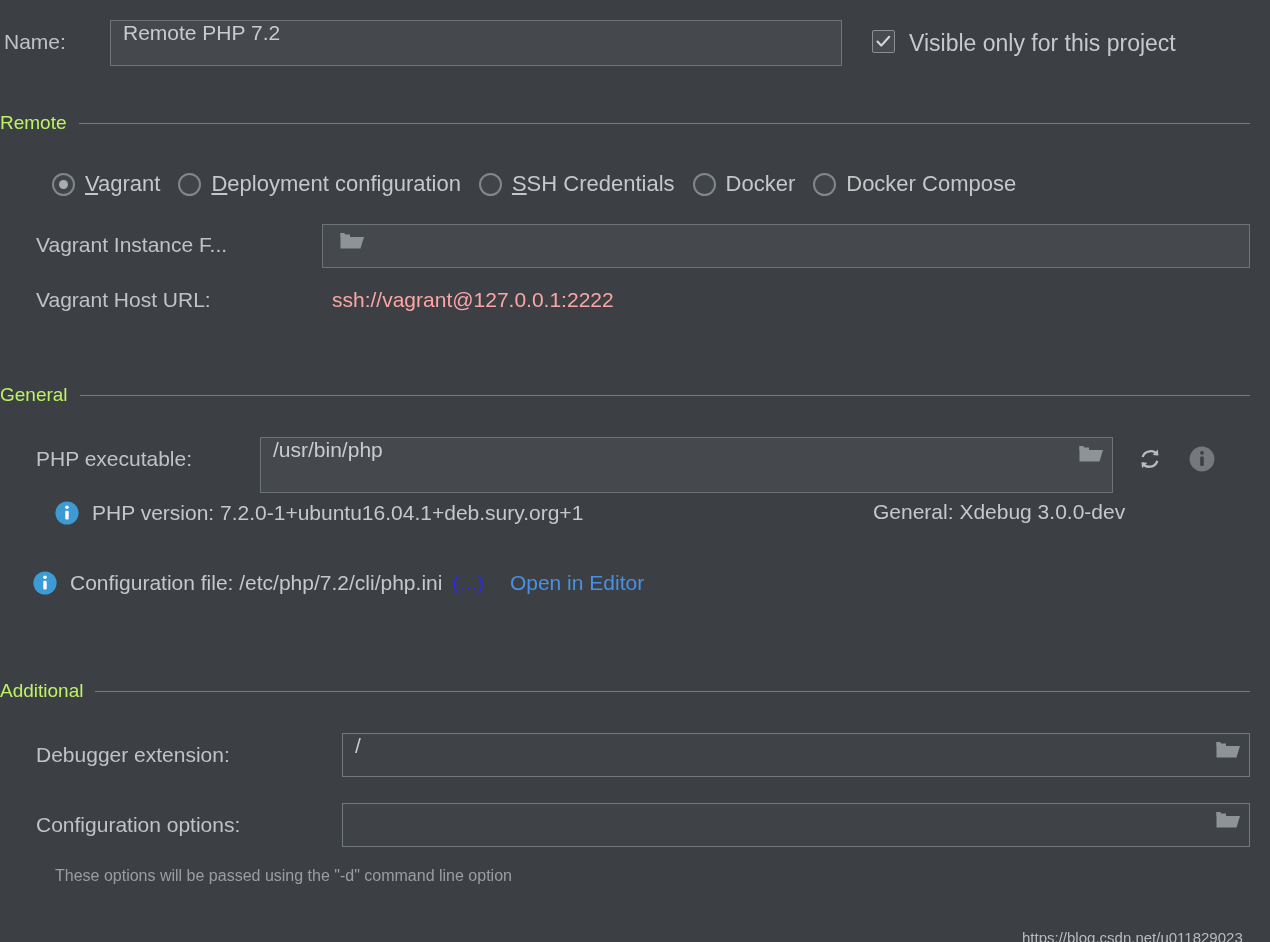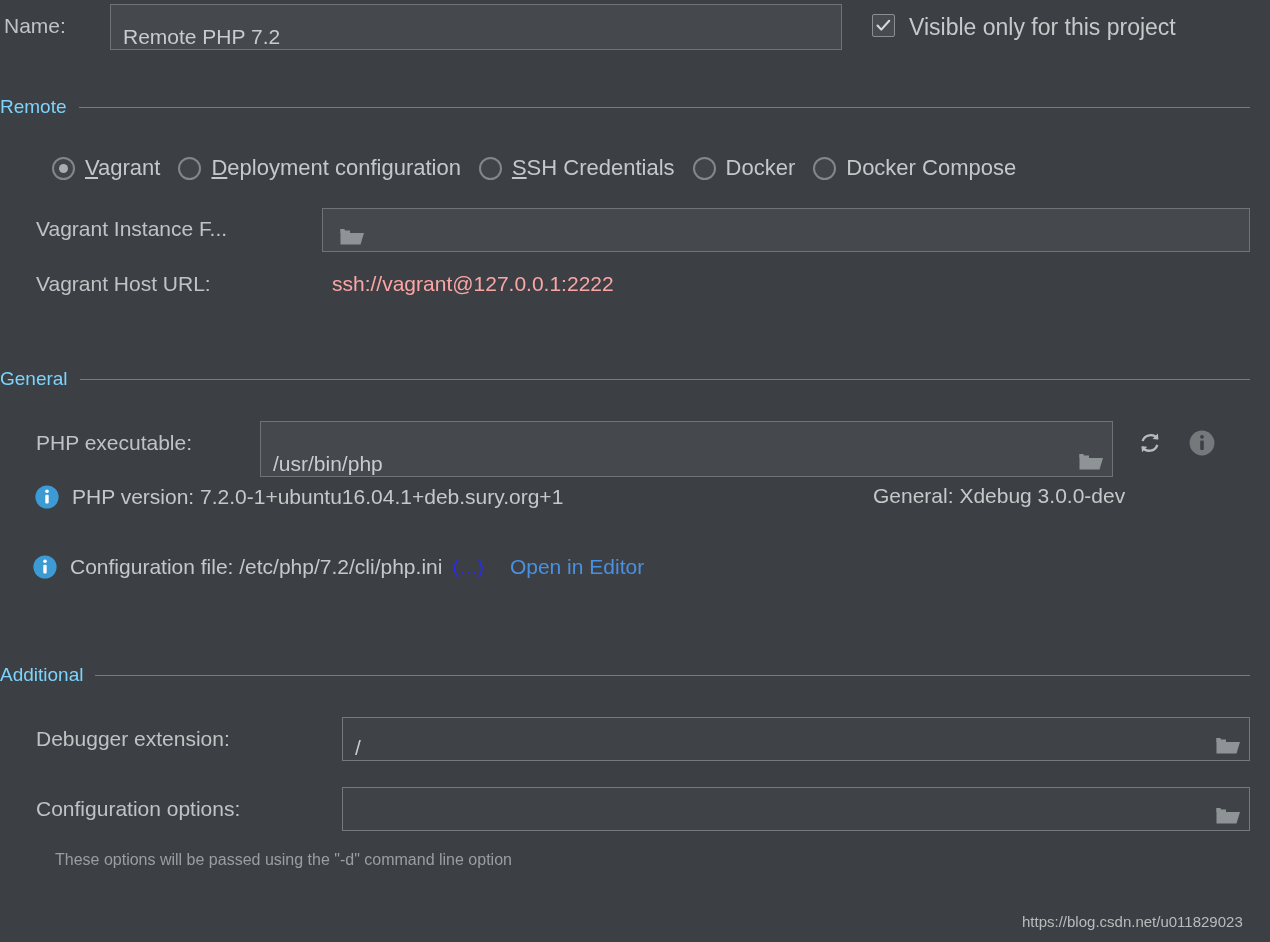--- a/index.html
+++ b/index.html
@@ -10,36 +10,36 @@
   body {
     width: 1270px;
     height: 942px;
     position: relative;
     font-family: "Liberation Sans", sans-serif;
     color: #c8cacb;
     overflow: hidden;
     -webkit-font-smoothing: antialiased;
   }
 
-  .abs { position: absolute; }
+  .abs { position: absolute; margin-top: 16px; }
 
   
   .label {
     font-size: 21px;
     color: #c0c3c4;
     white-space: nowrap;
   }
 
   
   .field {
     box-sizing: border-box;
     background: #45494d;
     border: 1px solid #6e7376;
     display: flex;
-    align-items: flex-end;
+    align-items: flex-start;
     padding: 0 4px 0 12px;
   }
   .field .val {
     font-size: 21px;
     color: #c9cbcc;
     white-space: nowrap;
     overflow: hidden;
     flex: 1;
   }
   .field.flat {
@@ -109,21 +109,21 @@
   }
   .mn { text-decoration: underline; text-underline-offset: 2px; }
 
   
   .section {
     display: flex;
     align-items: center;
   }
   .section-title {
     font-size: 19px;
-    color: #7dd3fc;
+    color: #bef264;
     white-space: nowrap;
     padding-right: 12px;
   }
   .section-line {
     height: 1px;
     background: #767b7e;
     flex: 1;
   }
 
   
@@ -256,21 +256,21 @@
 </span>
 
 <span class="abs" style="left:1188px; top:429px; width:28px; height:28px;">
   <svg width="28" height="28" viewBox="0 0 28 28">
     <circle cx="14" cy="14" r="12.4" fill="#75797b"></circle>
     <circle cx="14" cy="7.8" r="1.9" fill="#3c4044"></circle>
     <rect x="12.2" y="11.6" width="3.6" height="9.4" rx="1.1" fill="#3c4044"></rect>
   </svg>
 </span>
 
-<div class="abs info-row" style="left:34px; top:484px;">
+<div class="abs info-row" style="left:54px; top:484px;">
   <svg class="info-ico" width="26" height="26" viewBox="0 0 26 26">
     <circle cx="13" cy="13" r="11.6" fill="#3c9ad4"></circle>
     <circle cx="13" cy="7.2" r="1.8" fill="#ffffff"></circle>
     <rect x="11.3" y="10.7" width="3.4" height="8.8" rx="1.1" fill="#ffffff"></rect>
   </svg>
   <span class="info-text">PHP version: 7.2.0-1+ubuntu16.04.1+deb.sury.org+1</span>
 </div>
 
 <div class="abs info-text" style="left:873px; top:484px;">General: Xdebug 3.0.0-dev</div>
 

